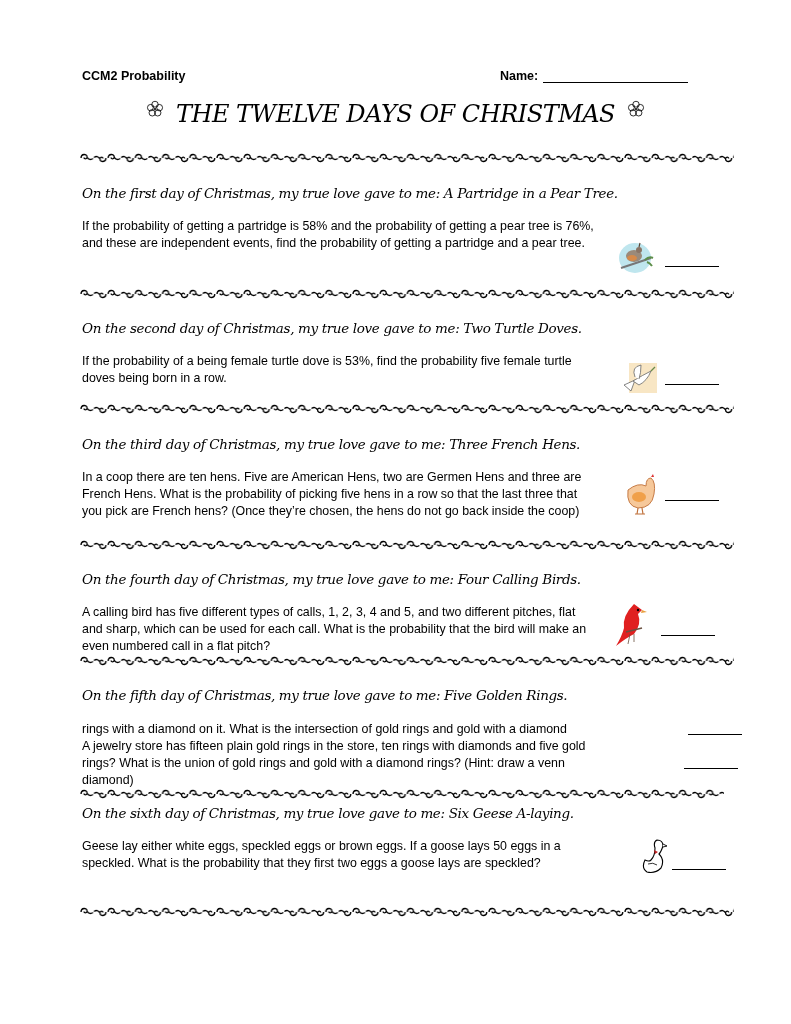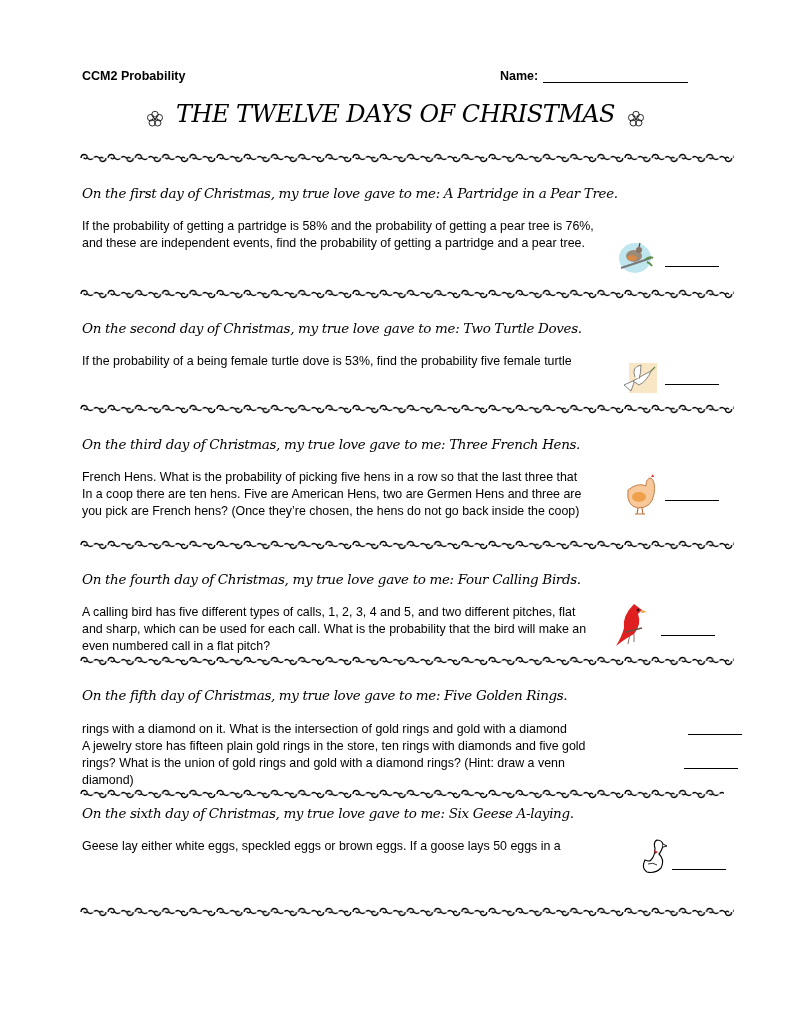--- a/index.html
+++ b/index.html
@@ -3,21 +3,21 @@
 <meta charset="utf-8">
 <style>
   html, body { margin: 0; padding: 0; background: #ffffff; }
   body { width: 791px; height: 1024px; position: relative; overflow: hidden; color: #000; }
   .page { position: absolute; left: 0; top: 0; width: 630px; height: 1024px; }
 
   .hdr-left { position: absolute; left: 82px; top: 69px; font-family: "Liberation Sans", sans-serif; font-weight: bold; font-size: 12.5px; }
   .hdr-right { position: absolute; left: 500px; top: 69px; font-family: "Liberation Sans", sans-serif; font-weight: bold; font-size: 12.5px; display: flex; align-items: center; }
   .name-line { display: inline-block; width: 145px; border-bottom: 1.3px solid #000; margin-left: 5px; height: 12px; }
 
-  .title { position: absolute; left: 0; width: 791px; top: 100px; text-align: center; font-family: "DejaVu Serif", serif; font-style: italic; font-size: 24px; letter-spacing: -0.5px; display: flex; justify-content: center; align-items: flex-end; gap: 12px; }
+  .title { position: absolute; left: 0; width: 791px; top: 100px; text-align: center; font-family: "DejaVu Serif", serif; font-style: italic; font-size: 24px; letter-spacing: -0.5px; display: flex; justify-content: center; align-items: flex-start; gap: 12px; }
   .flower { width: 18px; height: 18px; }
 
   .border { position: absolute; left: 80px; width: 654px; height: 12px; overflow: hidden; }
   .border svg { display: block; }
 
   .heading { position: absolute; left: 82px; font-family: "DejaVu Serif", serif; font-style: italic; font-size: 13.5px; letter-spacing: -0.35px; white-space: nowrap; }
   .para { position: absolute; left: 82px; font-family: "Liberation Sans", sans-serif; font-size: 12.4px; line-height: 17px; }
   .ans { position: absolute; height: 0; border-bottom: 1.2px solid #000; width: 54px; }
   .pic { position: absolute; }
 </style>
@@ -91,40 +91,41 @@
 
   <div class="border" style="top:288px">
       <svg width="654" height="12">
         <rect width="654" height="12" fill="url(#scroll)"></rect>
       </svg>
     </div>
 
   <div class="heading" style="top:320px">On the second day of Christmas, my true love gave to me:  Two Turtle Doves.</div>
   <div class="para" style="top:353px">
     <div>If the probability of a being female turtle dove is 53%, find the probability five female turtle</div>
+    <div>doves being born in a row.</div>
   </div>
   <svg class="pic" style="left:621px;top:363px" width="36" height="32" viewBox="0 0 36 32">
     <rect x="8" y="0" width="28" height="30" fill="#f8e6c4"></rect>
     <path d="M3 22 L14 17 L10 28 Z" fill="#fff" stroke="#666" stroke-width="0.8"></path>
     <path d="M12 18 Q22 12 30 8 Q26 18 18 22 Z" fill="#fff" stroke="#666" stroke-width="0.8"></path>
     <path d="M14 14 Q10 4 20 2 Q20 10 18 16" fill="#fff" stroke="#666" stroke-width="0.8"></path>
     <path d="M30 8 L34 4" stroke="#6a8a4a" stroke-width="1.2"></path>
   </svg>
   <div class="ans" style="left:665px;top:384px"></div>
 
   <div class="border" style="top:403px">
       <svg width="654" height="12">
         <rect width="654" height="12" fill="url(#scroll)"></rect>
       </svg>
     </div>
 
   <div class="heading" style="top:436px">On the third day of Christmas, my true love gave to me:  Three French Hens.</div>
   <div class="para" style="top:469px">
+    <div>In a coop there are ten hens. Five are American Hens, two are Germen Hens and three are</div>
     <div>French Hens. What is the probability of picking five hens in a row so that the last three that</div>
-    <div>In a coop there are ten hens. Five are American Hens, two are Germen Hens and three are</div>
     <div>you pick are French hens?  (Once they’re chosen, the hens do not go back inside the coop)</div>
   </div>
   <svg class="pic" style="left:624px;top:474px" width="36" height="42" viewBox="0 0 36 42">
     <path d="M4 16 Q2 32 14 34 Q28 34 30 20 Q32 8 27 4 Q22 4 22 12 Q14 8 4 16 Z" fill="#f6c89a" stroke="#c0703a" stroke-width="0.9"></path>
     <ellipse cx="15" cy="23" rx="7" ry="5" fill="#f0a04a"></ellipse>
     <path d="M27 3 L29 0 L30 3" fill="#d33"></path>
     <path d="M14 34 L13 40 M18 34 L19 40 M11 40 L21 40" stroke="#c0703a" stroke-width="1.2"></path>
   </svg>
   <div class="ans" style="left:665px;top:500px"></div>
 
@@ -167,20 +168,21 @@
 
   <div class="border" style="top:788px;width:644px">
       <svg width="644" height="12">
         <rect width="644" height="12" fill="url(#scroll)"></rect>
       </svg>
     </div>
 
   <div class="heading" style="top:805px">On the sixth day of Christmas, my true love gave to me:  Six Geese A-laying.</div>
   <div class="para" style="top:838px">
     <div>Geese lay either white eggs, speckled eggs or brown eggs. If a goose lays 50 eggs in a</div>
+    <div>speckled. What is the probability that they first two eggs a goose lays are speckled?</div>
   </div>
   <svg class="pic" style="left:641px;top:838px" width="28" height="38" viewBox="0 0 28 38">
     <path d="M16 2 Q22 2 22 8 Q20 14 18 16 Q24 22 20 30 Q14 36 6 34 Q0 30 4 22 Q8 24 10 22 Q14 18 14 10 Q12 4 16 2 Z" fill="#fff" stroke="#000" stroke-width="1.1"></path>
     <path d="M22 6 L26 8 L22 9" fill="#fff" stroke="#000" stroke-width="0.9"></path>
     <path d="M13 12 L17 14 L14 16 Z" fill="#c02020"></path>
     <path d="M7 26 Q12 24 16 27" stroke="#000" stroke-width="0.8" fill="none"></path>
   </svg>
   <div class="ans" style="left:672px;top:869px"></div>
 
   <div class="border" style="top:906px">

